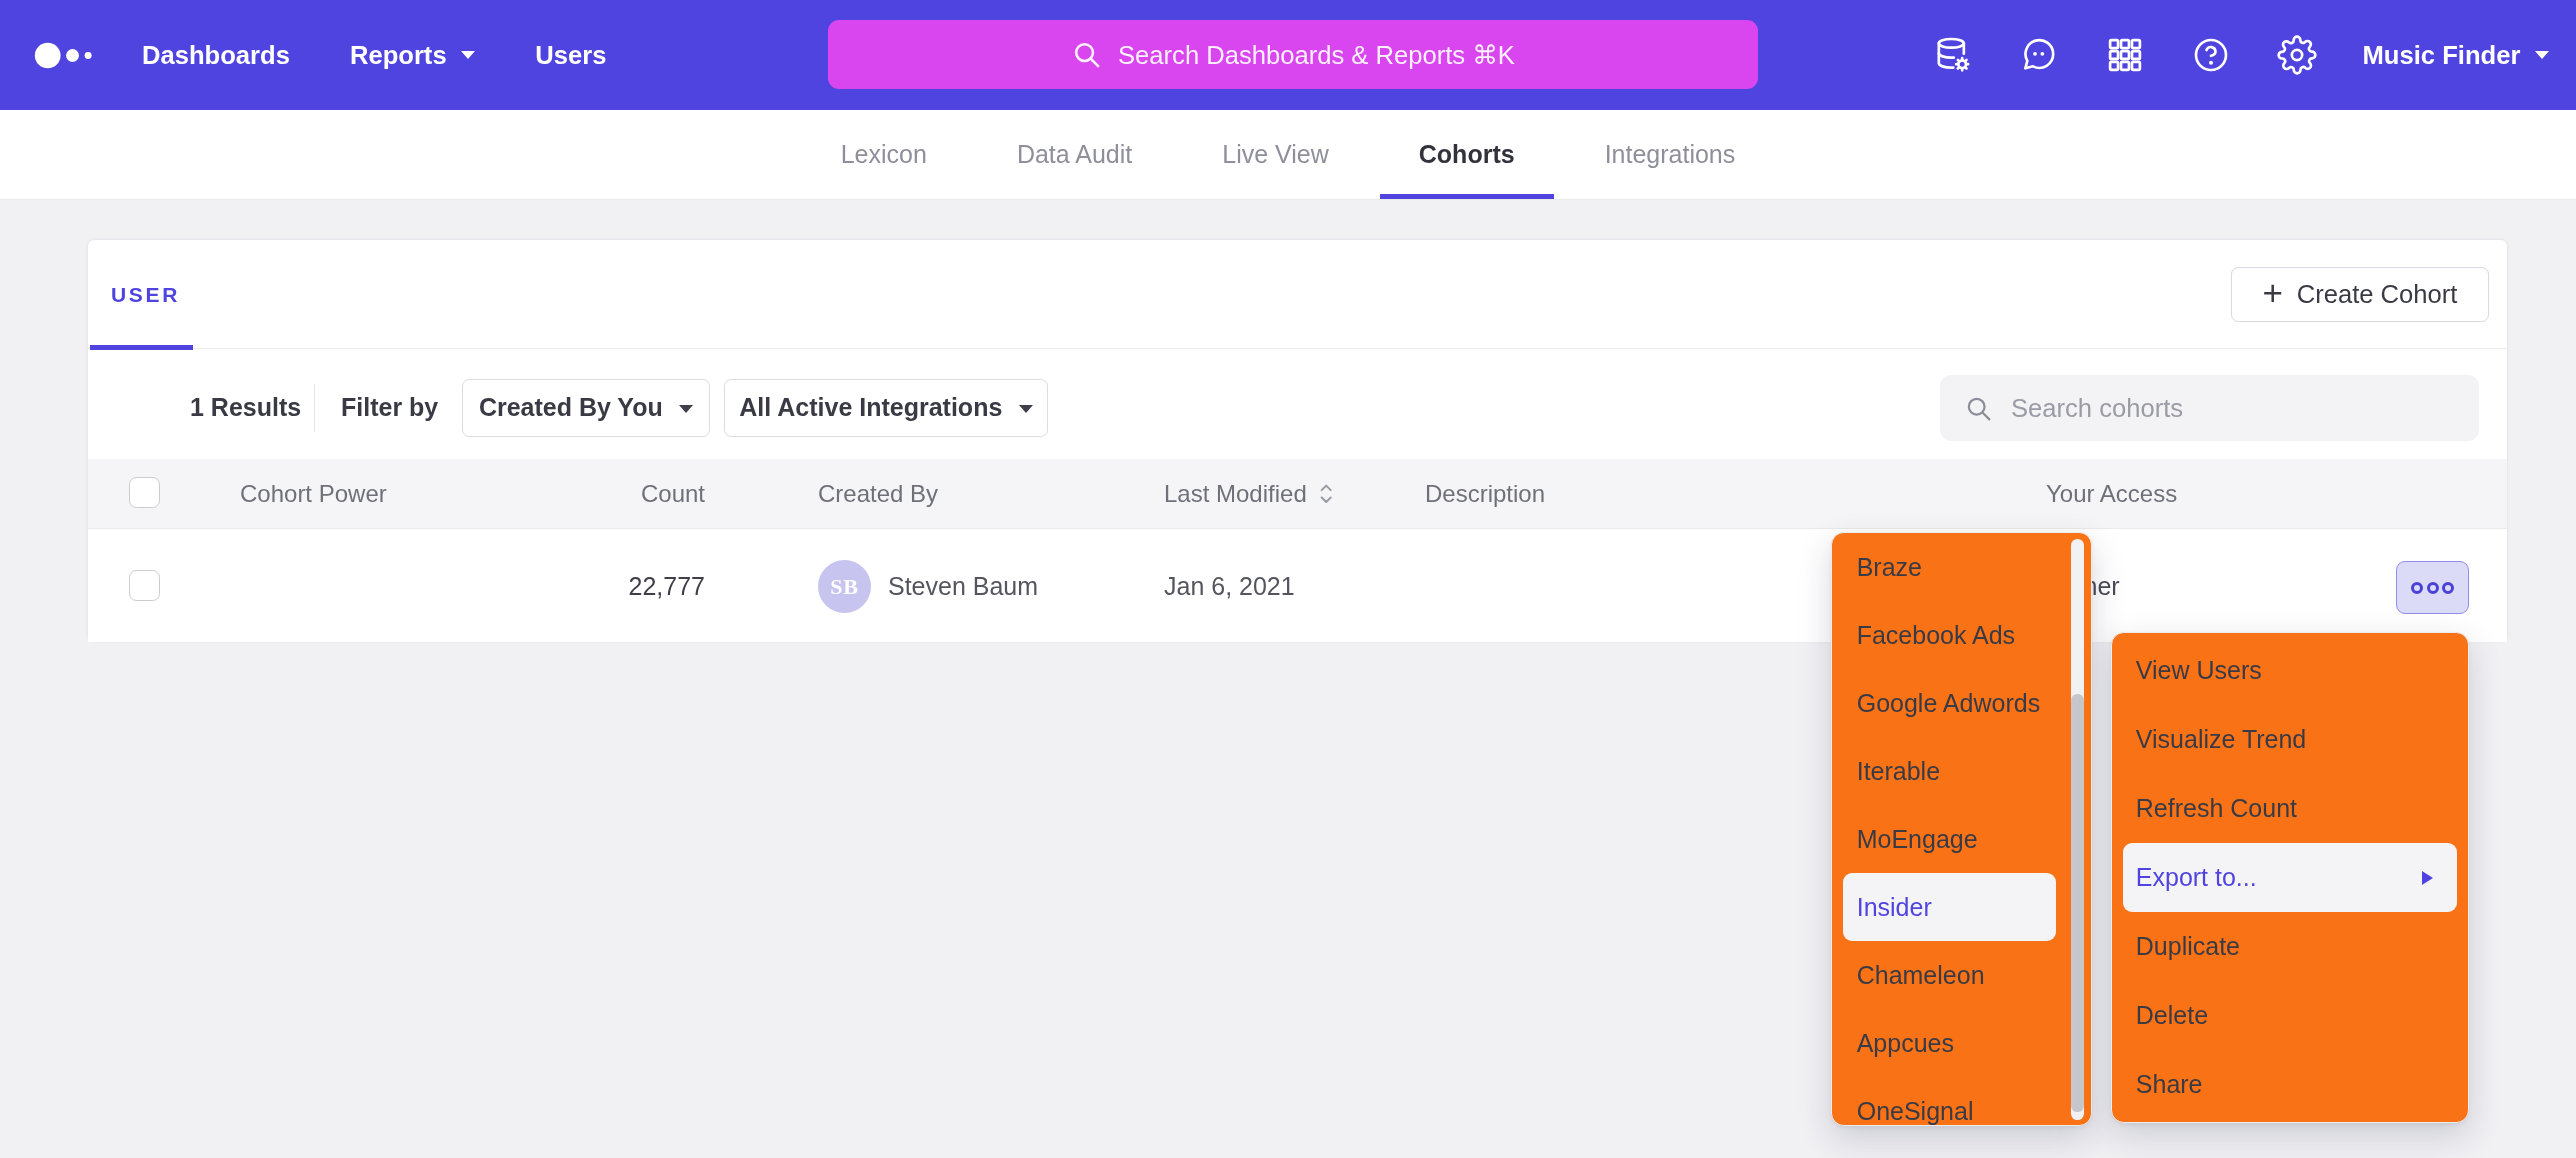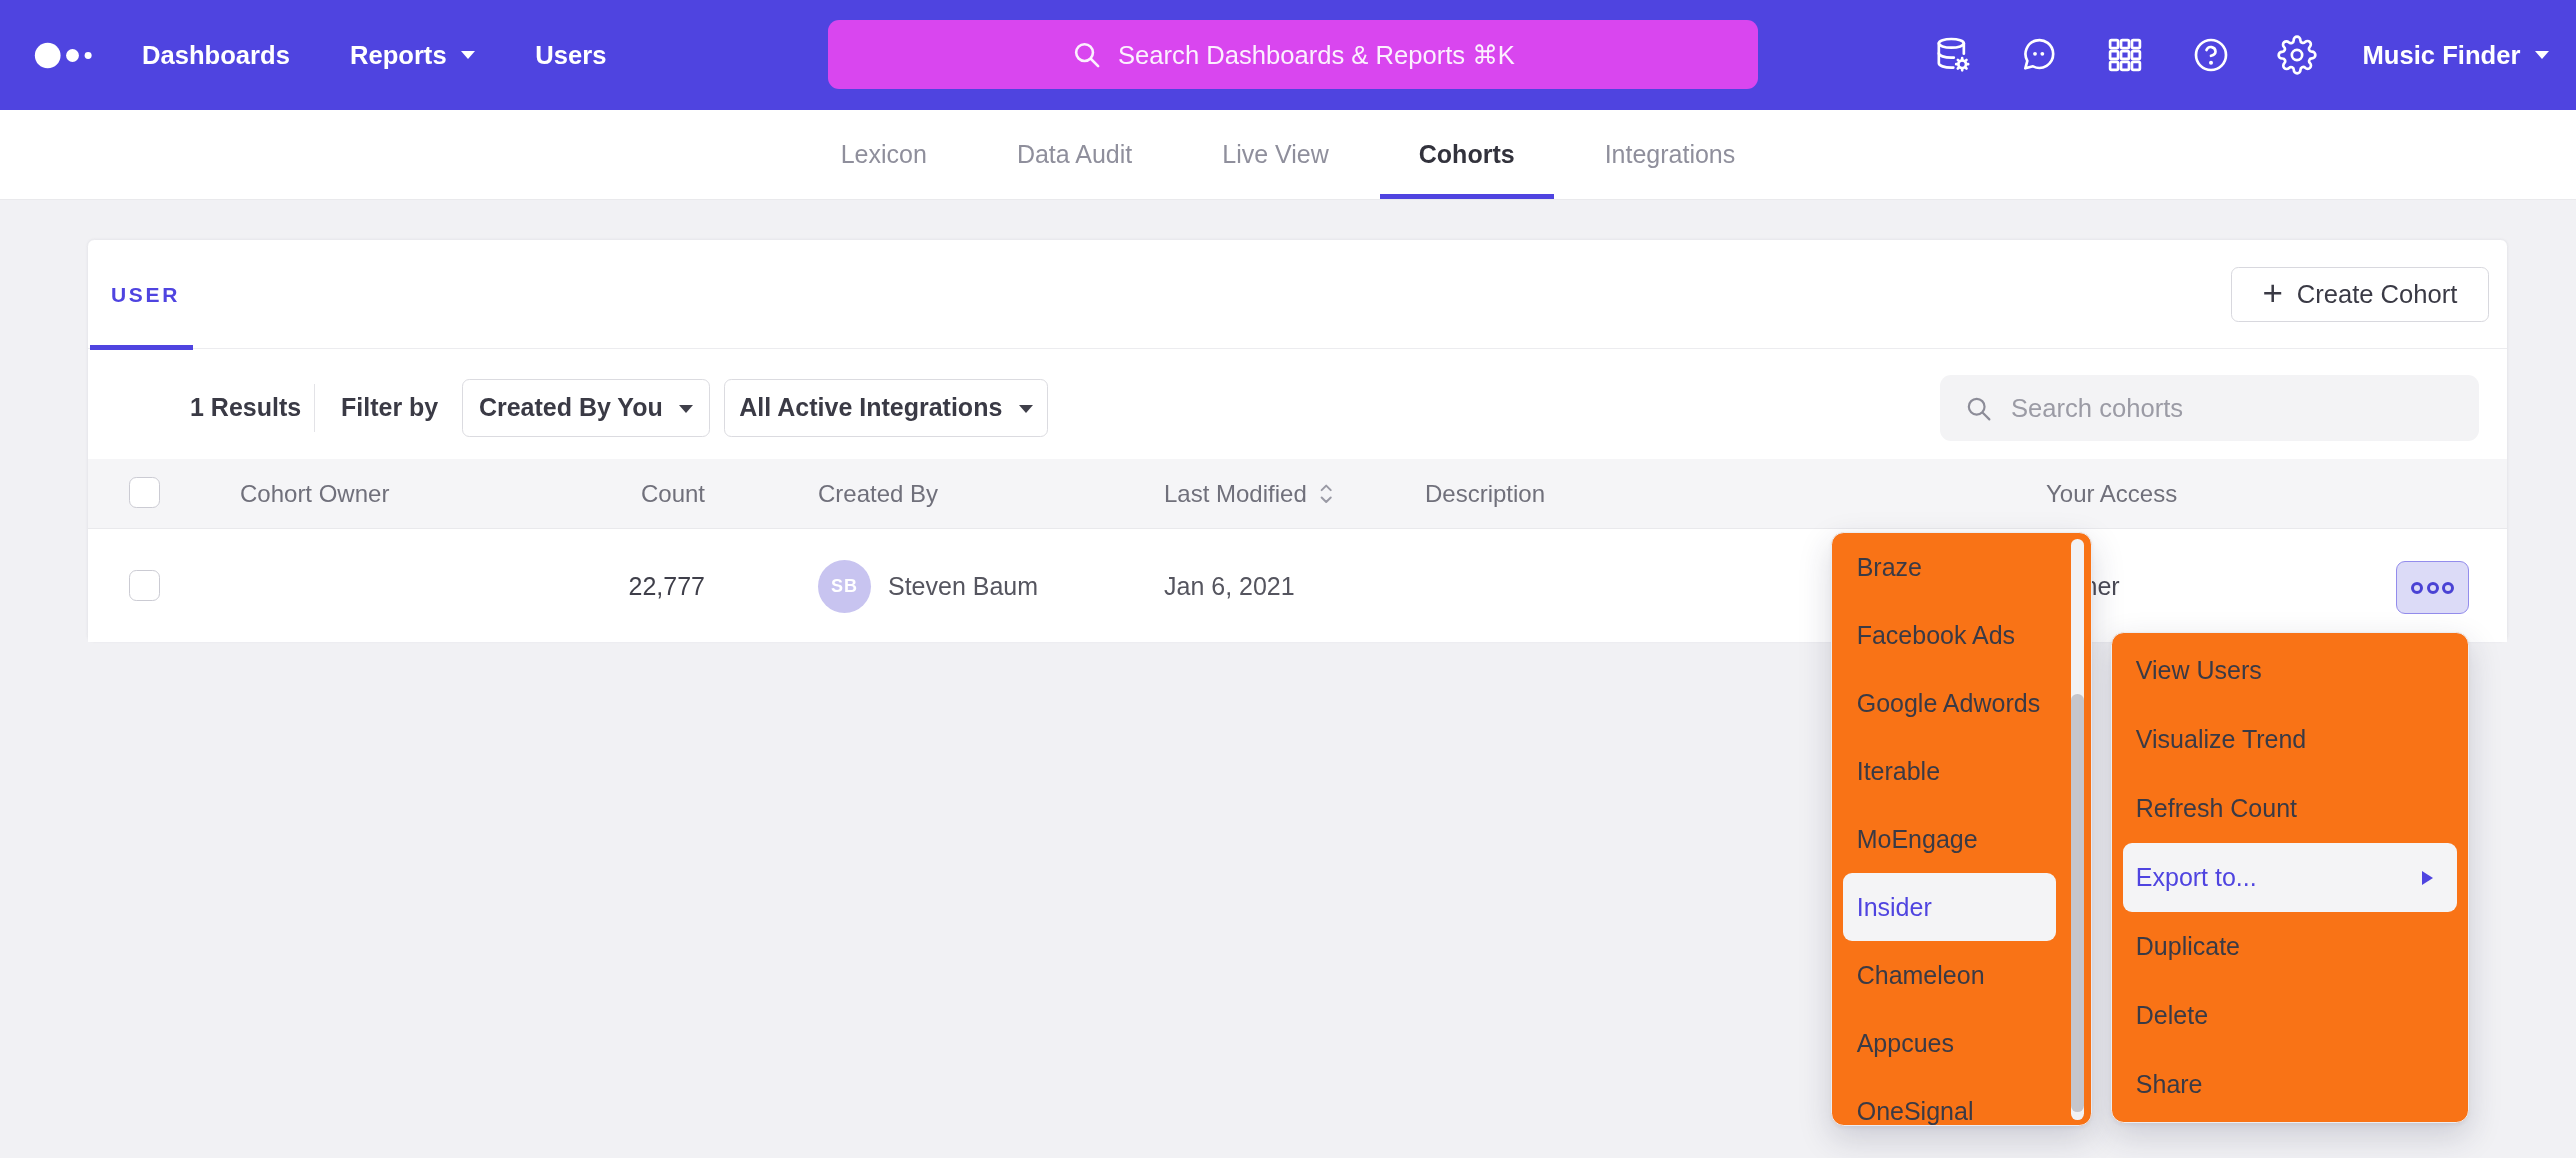--- a/index.html
+++ b/index.html
@@ -62,21 +62,21 @@
   .th-modified{left:1076px;display:flex;align-items:center;gap:11px;}
   .th-desc{left:1337px;}
   .th-access{left:1958px;}
 
   .trow{position:absolute;left:0;top:290px;width:100%;height:112px;background:#fff;}
   .trow .cb{left:41px;top:40px;}
   .td{position:absolute;top:0;height:112px;line-height:112px;font-size:25px;color:#55555F;}
   .td.name{left:152px;color:#4F44E0;cursor:pointer;text-decoration:none;}
   .td.count{left:457px;width:160px;text-align:right;color:#3F3F4A;}
   .avatar{position:absolute;left:730px;top:30px;width:53px;height:53px;border-radius:50%;background:#C8C4F0;color:#fff;
-    font-size:18px;font-weight:700;display:flex;align-items:center;justify-content:center;letter-spacing:0.9px;}
+    font-size:22px;font-weight:700;display:flex;align-items:center;justify-content:center;letter-spacing:0.9px;font-family:Liberation Serif, serif;}
   .td.created{left:800px;}
   .td.modified{left:1076px;}
   .td.access{left:1958px;color:#4A4A55;}
   .row-actions{position:absolute;left:2308px;top:31px;width:73px;height:53px;background:#DCDBF7;border:1.8px solid #938CEC;
     border-radius:9px;display:flex;align-items:center;justify-content:center;gap:3.7px;cursor:pointer;}
   .row-actions i{display:block;width:12px;height:12px;border:3.7px solid #4A42D4;border-radius:50%;box-sizing:border-box;}
 
   
   .menu{position:absolute;background:#f97316;border:0.9px solid #EDEDF1;border-radius:12.8px;box-sizing:border-box;
     box-shadow:0 1.8px 3.7px rgba(40,40,70,.06),0 12.8px 33px rgba(40,40,70,.18);z-index:10;}
@@ -210,21 +210,21 @@
         <svg width="29" height="29" viewBox="0 0 24 24" fill="none" stroke="#8C8C98" stroke-width="1.8" stroke-linecap="round">
           <circle cx="10.5" cy="10.5" r="6.5"></circle>
             <line x1="15.5" y1="15.5" x2="21" y2="21"></line>
         </svg>
         <span>Search cohorts</span>
       </div>
     </div>
 
     <div class="thead">
       <span class="cb"></span>
-      <span class="th th-name">Cohort Owner</span>
+      <span class="th th-name">Cohort Power</span>
       <span class="th th-count">Count</span>
       <span class="th th-created">Created By</span>
       <span class="th th-modified">
         <span>Last Modified</span>
         <svg width="16.4" height="25.6" viewBox="0 0 18 28" fill="none" stroke="#9A9AA5" stroke-width="2.2" stroke-linecap="round" stroke-linejoin="round">
           <polyline points="4,10 9,5 14,10"></polyline>
             <polyline points="4,18 9,23 14,18"></polyline>
         </svg>
       </span>
       <span class="th th-desc">Description</span>

